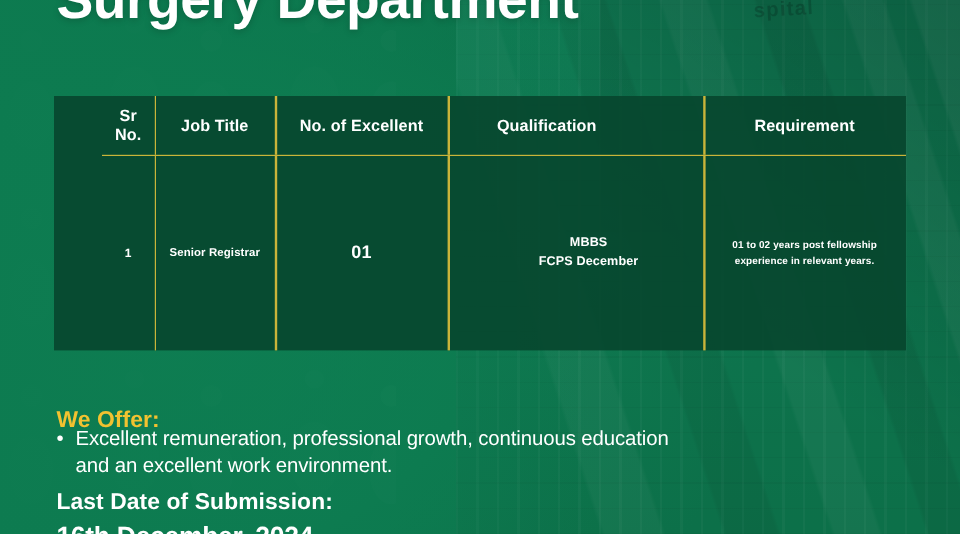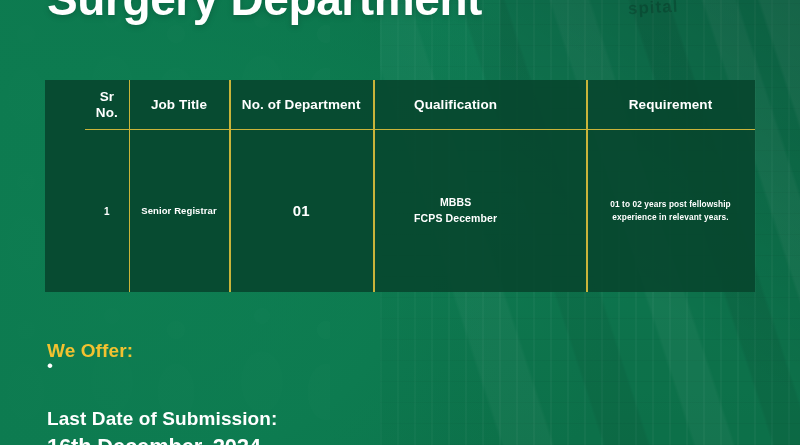--- a/index.html
+++ b/index.html
@@ -94,21 +94,21 @@
   .c-sr    { width:50px; }
   .c-job   { width:118px; }
   .c-pos   { width:170px; }
   .c-qual  { width:195px; }
   .c-req   { width:200px;margin-left:48px; }
 
   #table-head .cell { font-size:13.5px; font-weight:700; line-height:1.12; letter-spacing:.1px; }
   #table-row  .cell { font-size:9.5px;  font-weight:700; line-height:1.5; letter-spacing:.1px; }
   #table-row .c-sr   { font-size:10px; }
   #table-row .c-pos  { font-size:15px; }
-  #table-row .c-qual { font-size:10.5px; }
+  #table-row .c-qual { font-size:10.5px;justify-content:flex-end; }
   #table-row .c-req  { font-size:8.3px; font-weight:600; line-height:1.55; }
 
   .stack { display:flex; flex-direction:column; align-items:center; }
 
   
   #offer-heading {
     position:absolute; left:47px; top:340px;
     font-size:19px; font-weight:700; color:#f2c230; letter-spacing:.1px;
   }
   #offer-list {
@@ -141,21 +141,21 @@
 <div id="table">
 
   <div id="table-head">
     <div class="cell c-sr">
       <div class="stack">
         <span>Sr</span>
         <span>No.</span>
       </div>
     </div>
     <div class="cell c-job">Job Title</div>
-    <div class="cell c-pos">No. of Department</div>
+    <div class="cell c-pos">No. of Excellent</div>
     <div class="cell c-qual">Qualification</div>
     <div class="cell c-req">Requirement</div>
   </div>
 
   <div id="table-row">
     <div class="cell c-sr">1</div>
     <div class="cell c-job">Senior Registrar</div>
     <div class="cell c-pos">01</div>
     <div class="cell c-qual">
       <div class="stack">
@@ -171,17 +171,21 @@
     </div>
   </div>
 
 </div>
 
 <div id="offer-heading">We Offer:</div>
 
 <div id="offer-list">
   <div class="li">
     <span class="bullet">•</span>
+    <span>
+      <span>Excellent remuneration, professional growth, continuous education</span><br>
+      <span>and an excellent work environment.</span>
+    </span>
   </div>
 </div>
 
 <div id="deadline-heading">Last Date of Submission:</div>
 <div id="deadline-date">16th December, 2024</div>
 
 </body></html>

